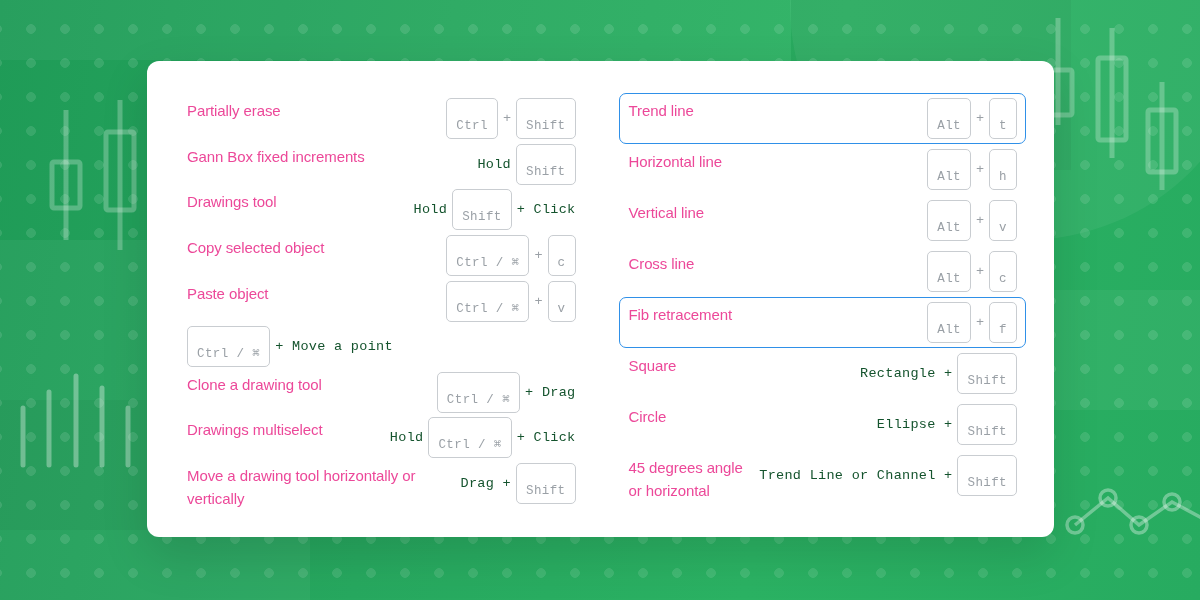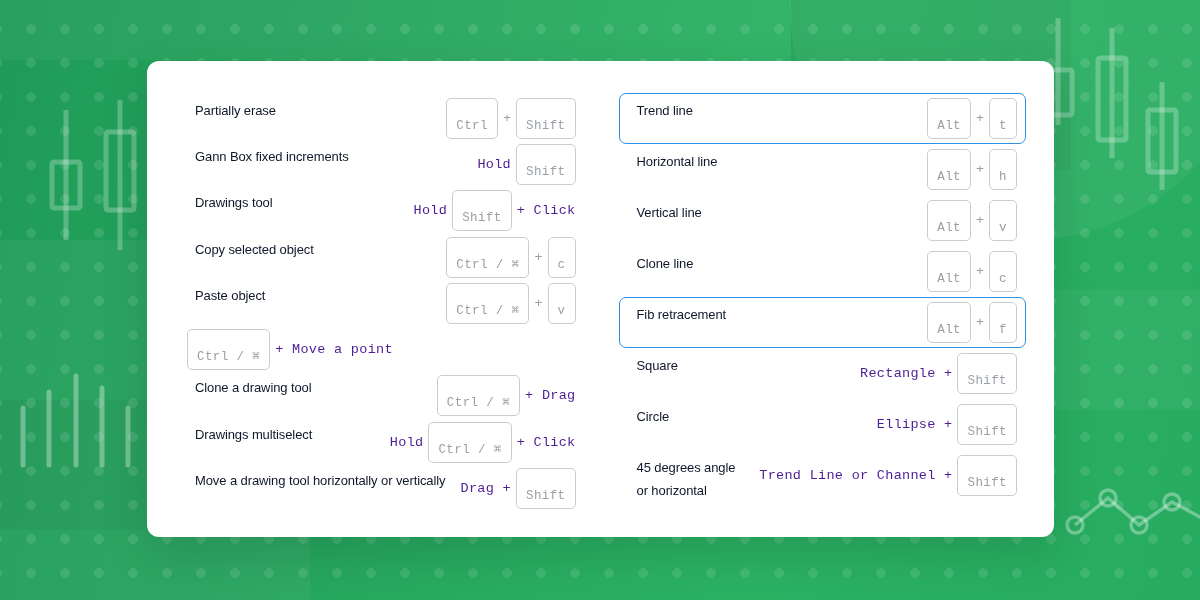--- a/index.html
+++ b/index.html
@@ -75,42 +75,41 @@
     padding: 4px 8px 4px 9px;
     border: 1.5px solid transparent;
     border-radius: 7px;
   }
 
   .row.highlight {
     border-color: #2f90e8;
   }
 
   .row-label {
-    font-size: 13px;
-    color: #0f172a;
+    font-size: 15px;
+    color: #ec4899;
     line-height: 23px;
     letter-spacing: -0.1px;
     padding-top: 1px;
     flex: 1 1 auto;
-    margin-left: 8px;
   }
 
   .row-shortcut {
     display: flex;
     align-items: center;
     gap: 5px;
     flex: 0 0 auto;
     white-space: nowrap;
     padding-top: 0px;
   }
 
   .mono-text {
     font-family: "Liberation Mono", "DejaVu Sans Mono", monospace;
     font-size: 13.5px;
-    color: #4c1d95;
+    color: #14532d;
     letter-spacing: 0.3px;
   }
 
   .key {
     font-family: "Liberation Mono", "DejaVu Sans Mono", monospace;
     font-size: 12.5px;
     color: #9aa0a6;
     border: 1.3px solid #c9cdd1;
     border-radius: 5px;
     padding: 20px 9px 5px 9px;
@@ -275,21 +274,21 @@
         </div>
         <div class="row">
           <div class="row-label">Vertical line</div>
           <div class="row-shortcut">
             <span class="key">Alt</span>
             <span class="plus">+</span>
             <span class="key">v</span>
           </div>
         </div>
         <div class="row">
-          <div class="row-label">Clone line</div>
+          <div class="row-label">Cross line</div>
           <div class="row-shortcut">
             <span class="key">Alt</span>
             <span class="plus">+</span>
             <span class="key">c</span>
           </div>
         </div>
         <div class="row highlight">
           <div class="row-label">Fib retracement</div>
           <div class="row-shortcut">
             <span class="key">Alt</span>

